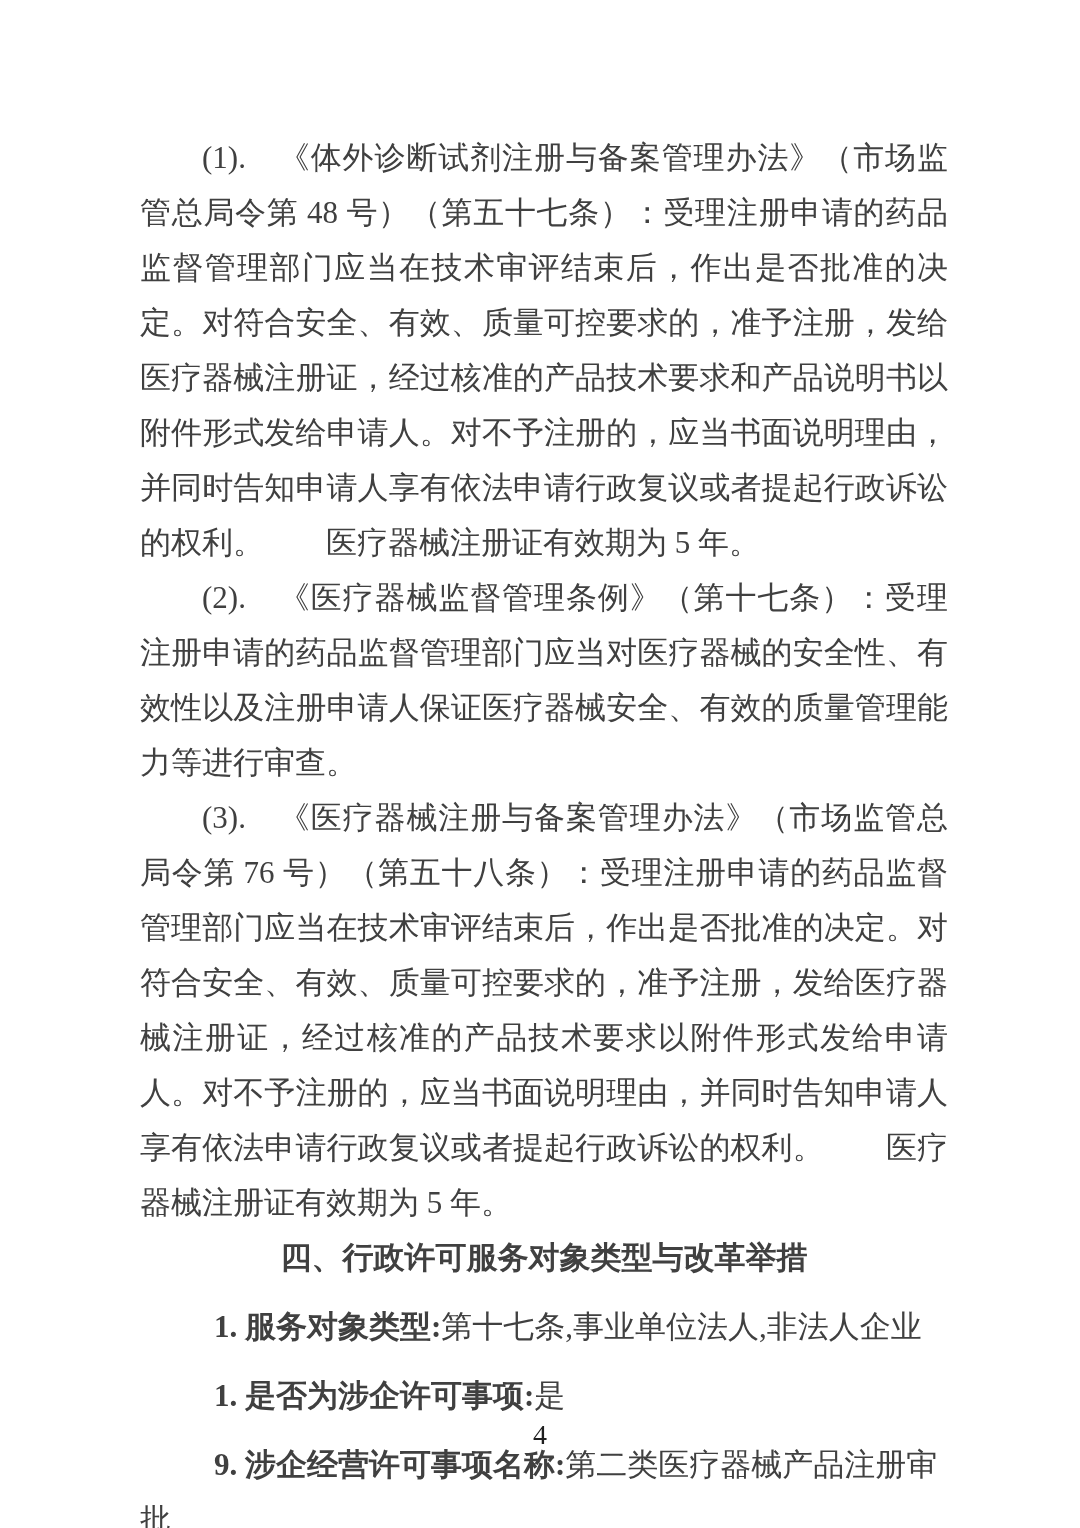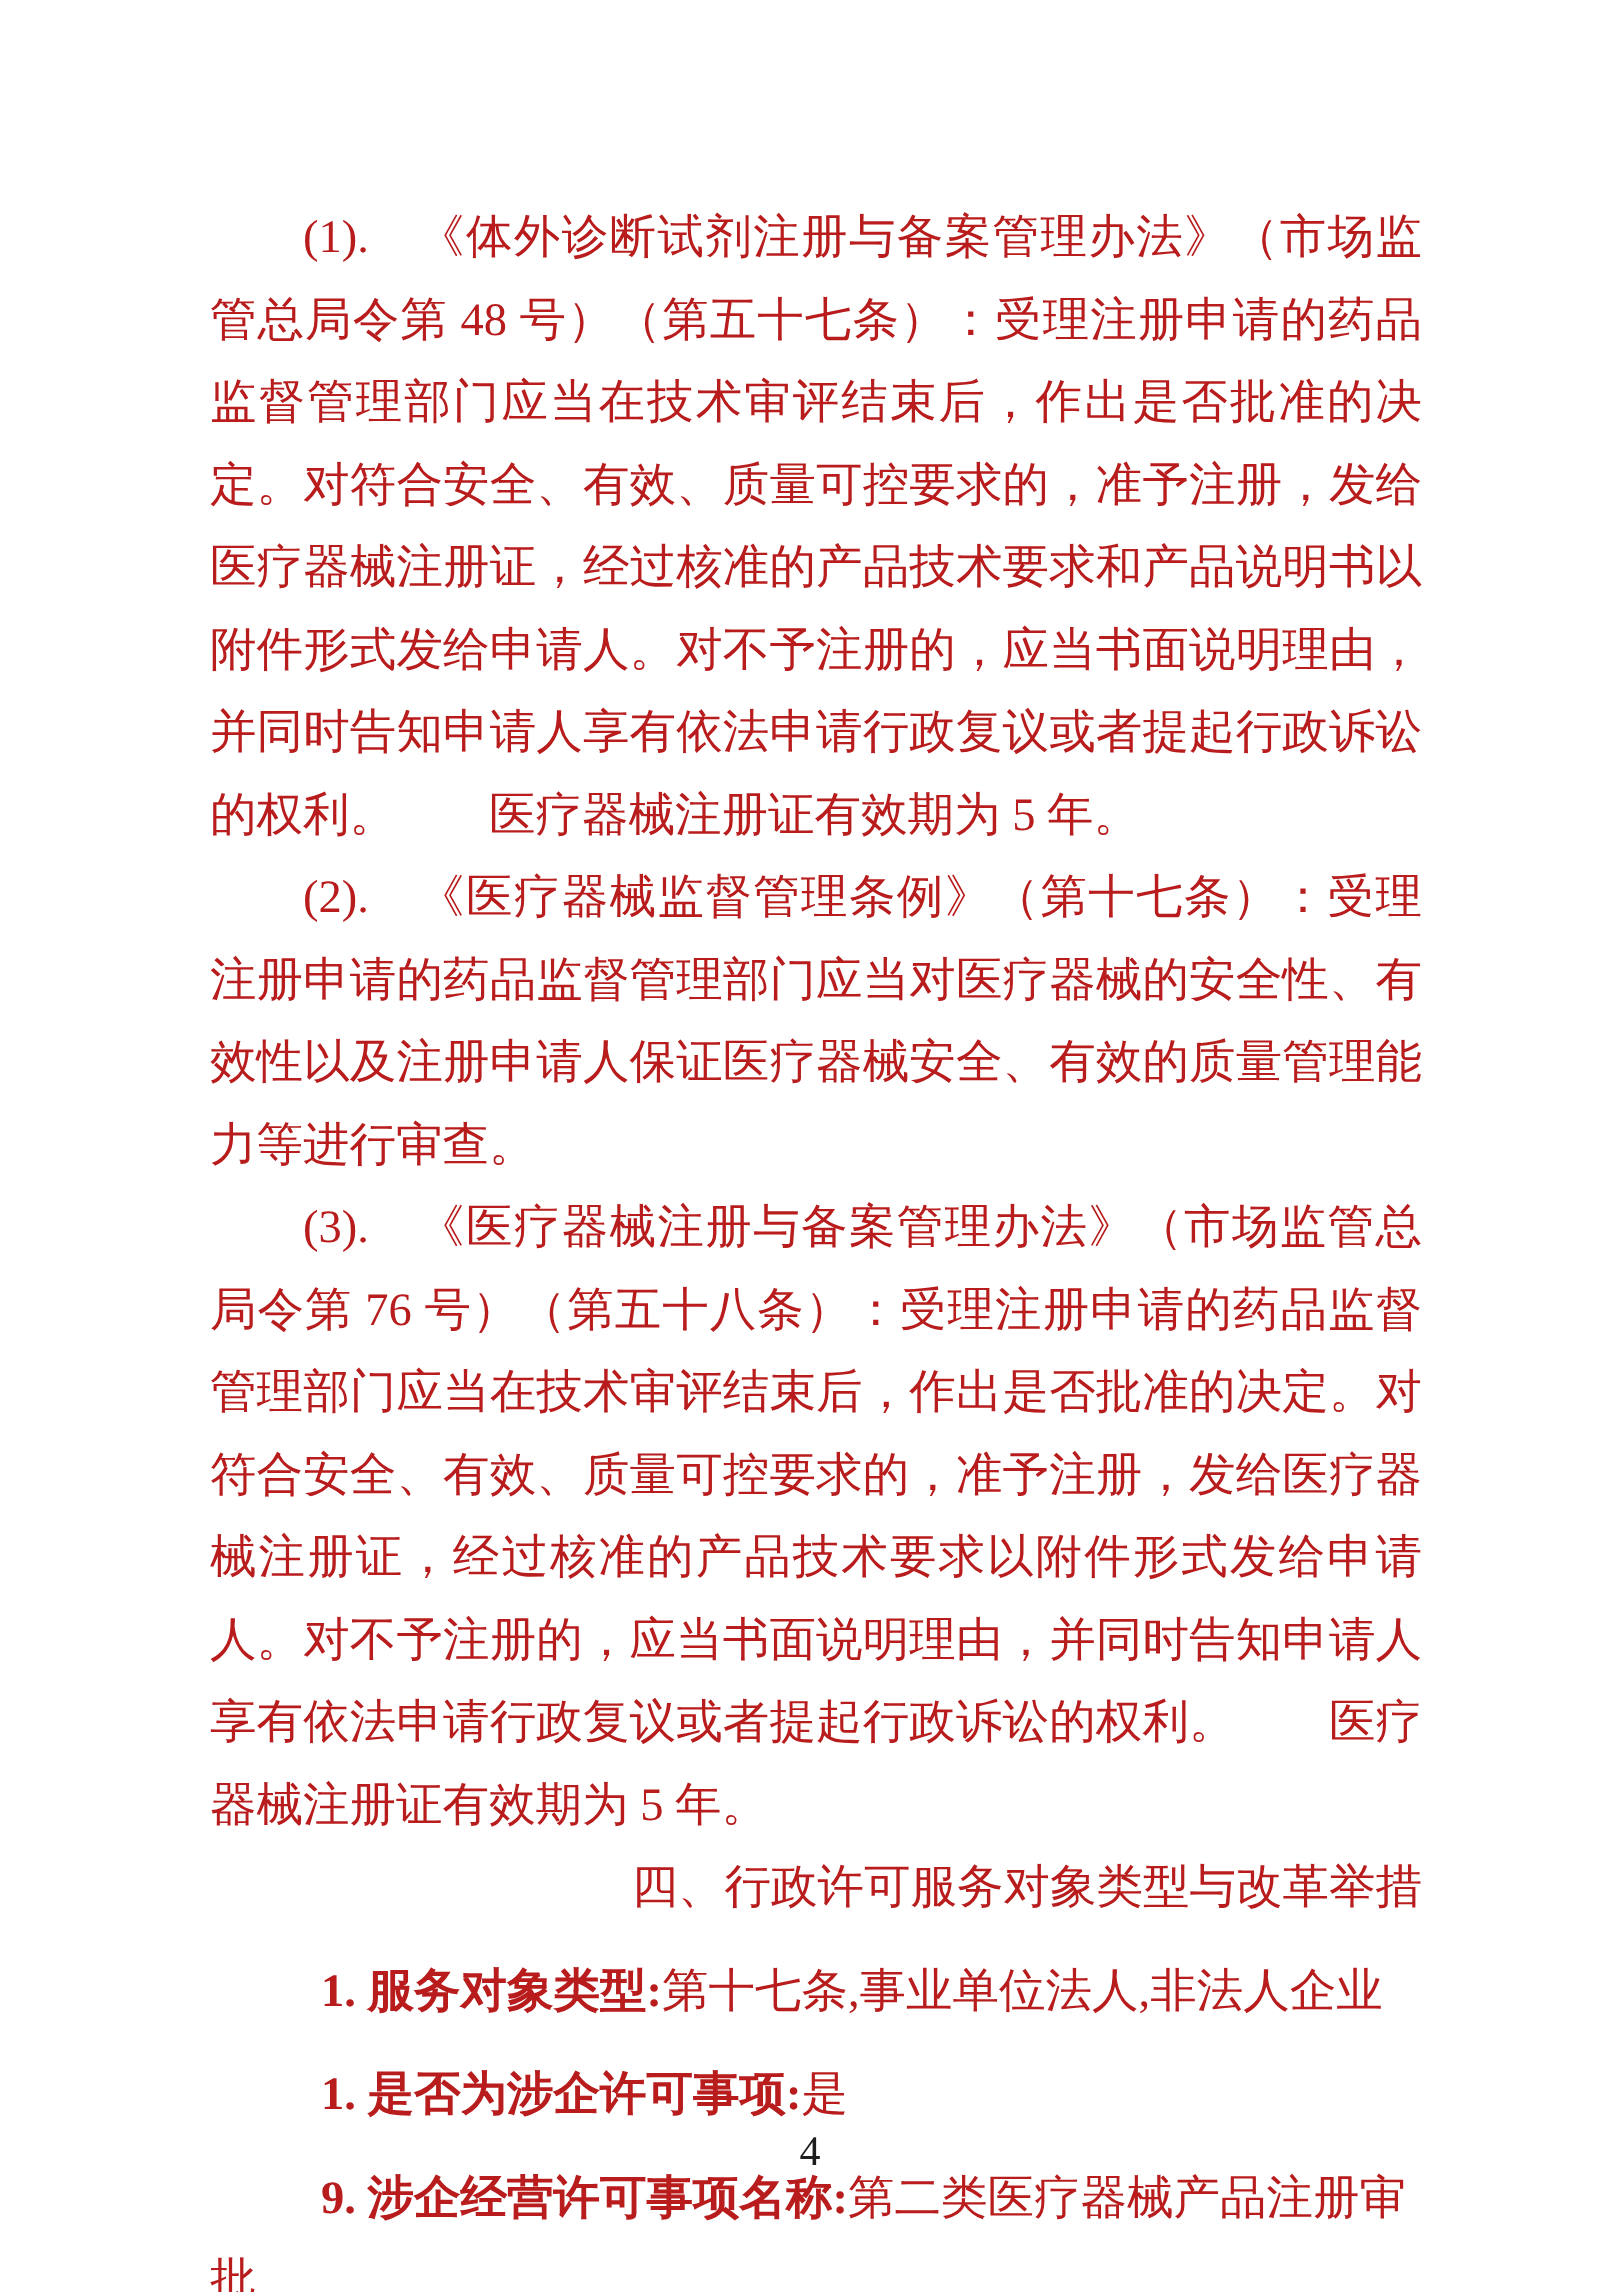--- a/index.html
+++ b/index.html
@@ -12,36 +12,36 @@
     height: 1528px;
     position: relative;
     overflow: hidden;
   }
   .page {
     position: absolute;
     inset: 0;
     box-sizing: border-box;
     padding: 130px 132px 0 140px;
     font-family: "Liberation Serif", "DejaVu Serif", serif;
-    color: #b91c1c;
+    color: #404040;
     font-size: 31px;
     line-height: 55px;
   }
   .para {
     margin: 0;
     text-align: justify;
     text-align-last: left;
     text-indent: 2em;
     word-break: break-all;
   }
   .heading {
     margin: 0;
-    font-weight: normal;
+    font-weight: bold;
     text-indent: 0;
-    text-align: right;
+    text-align: center;
   }
   .list-item {
     margin: 14px 0 0 0;
     text-indent: 2em;
     text-align: left;
     word-break: break-all;
   }
   .list-item .label {
     font-weight: bold;
     margin-left: 12px;

